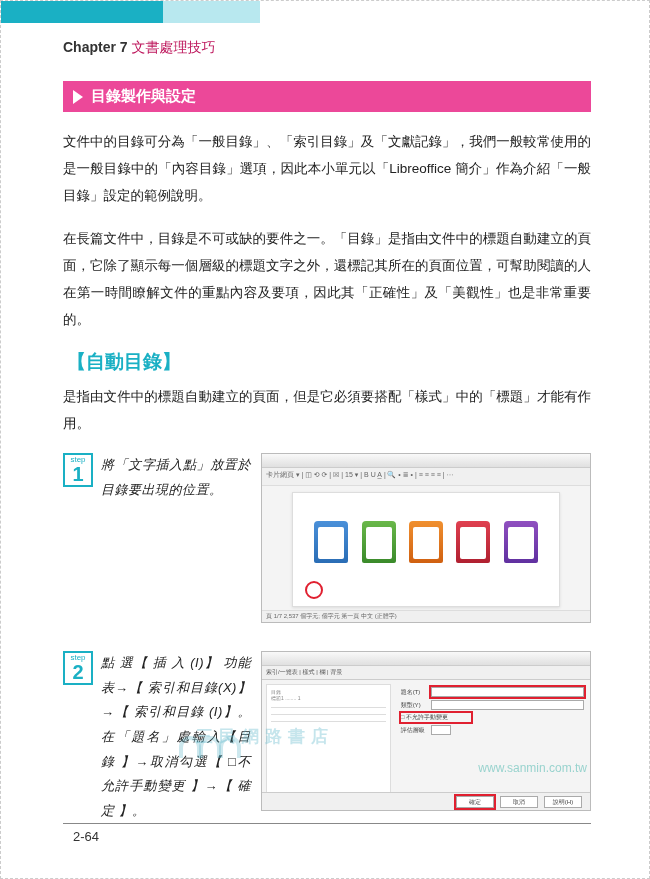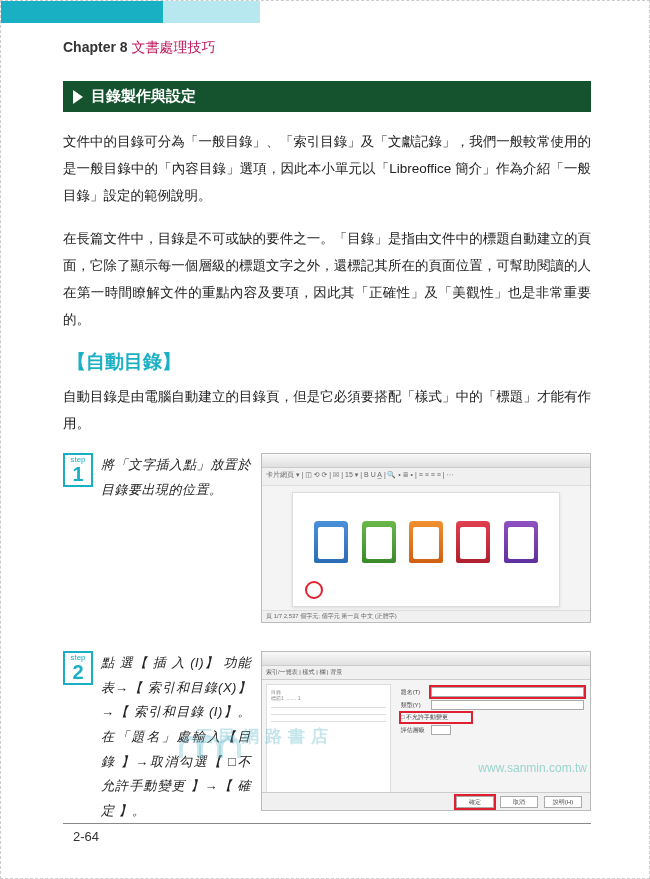--- a/index.html
+++ b/index.html
@@ -22,21 +22,21 @@
   .content {
     padding: 38px 58px 0 62px;
   }
   .chapter-line {
     font-size: 14px;
     color: #333;
     margin-bottom: 24px;
   }
   .chapter-line .hl { color: #be185d; }
   .section-bar {
-    background: #14532d;
+    background: #ec4899;
     color: #fff;
     font-size: 15px;
     font-weight: bold;
     padding: 6px 10px;
     margin: 6px 0 16px 0;
     display: flex;
     align-items: center;
   }
   .section-bar .arrow {
     display: inline-block;
@@ -260,34 +260,34 @@
   }
 </style>
 </head>
 <body>
 
 <div class="tab-strip"></div>
 
 <div class="content">
 
   <div class="chapter-line">
-    <b>Chapter 8</b>
+    <b>Chapter 7</b>
     <span class="hl">文書處理技巧</span>
   </div>
 
   <div class="section-bar">
     <span class="arrow"></span>
     <span>目錄製作與設定</span>
   </div>
 
   <p class="body-text">文件中的目錄可分為「一般目錄」、「索引目錄」及「文獻記錄」，我們一般較常使用的是一般目錄中的「內容目錄」選項，因此本小單元以「Libreoffice 簡介」作為介紹「一般目錄」設定的範例說明。</p>
   <p class="body-text">在長篇文件中，目錄是不可或缺的要件之一。「目錄」是指由文件中的標題自動建立的頁面，它除了顯示每一個層級的標題文字之外，還標記其所在的頁面位置，可幫助閱讀的人在第一時間瞭解文件的重點內容及要項，因此其「正確性」及「美觀性」也是非常重要的。</p>
 
   <div class="sub-heading">【自動目錄】</div>
-  <p class="body-text">自動目錄是由電腦自動建立的目錄頁，但是它必須要搭配「樣式」中的「標題」才能有作用。</p>
+  <p class="body-text">是指由文件中的標題自動建立的頁面，但是它必須要搭配「樣式」中的「標題」才能有作用。</p>
 
   <div class="step-row">
     <div class="step-box">
       <span class="s-label">step</span>
       <span class="s-num">1</span>
     </div>
     <div class="step-text">將「文字插入點」放置於目錄要出現的位置。</div>
     <div class="screenshot sc1">
       <div class="titlebar"></div>
       <div class="toolbar">卡片網頁  ▾  | ◫ ⟲ ⟳ | ☒ | 15 ▾ | B U A̲ | 🔍 • ≣ • | ≡ ≡ ≡ ≡ | ⋯</div>

